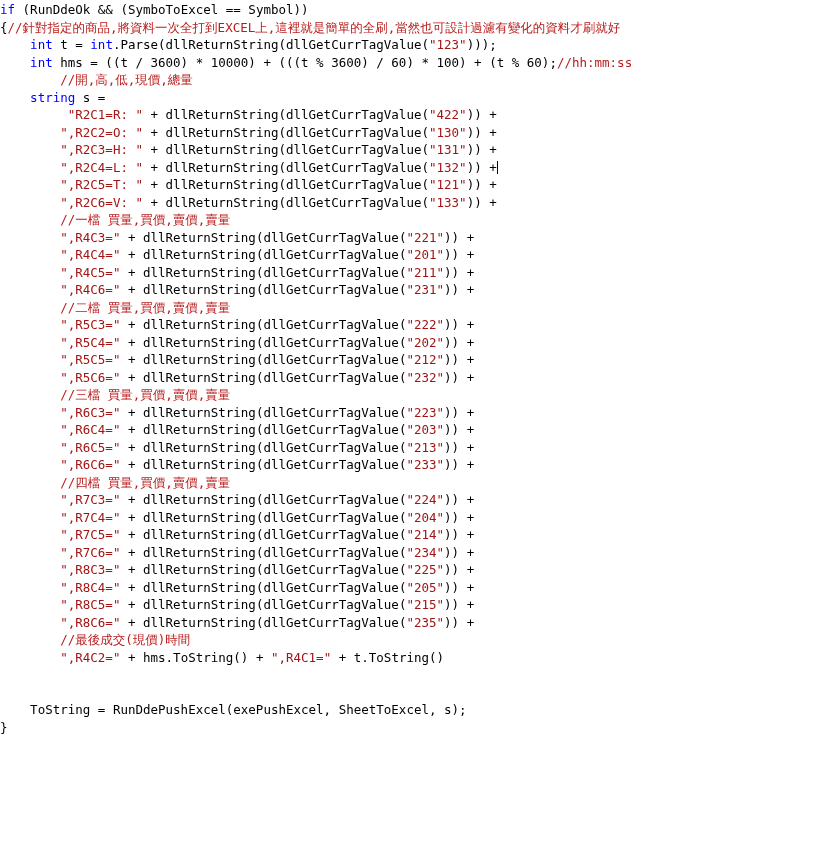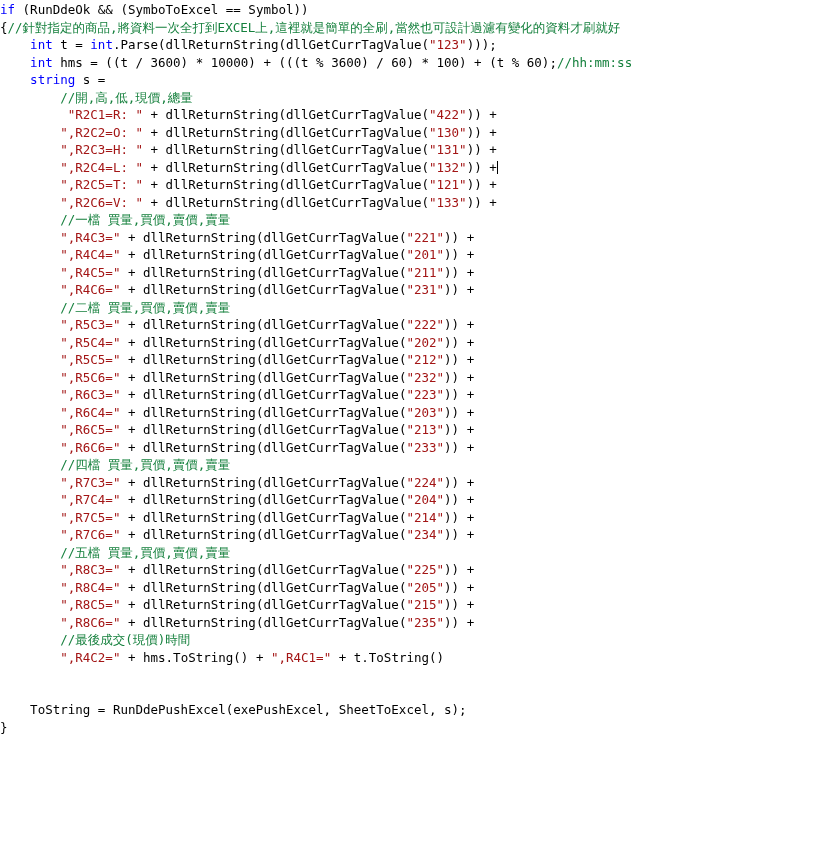--- a/index.html
+++ b/index.html
@@ -27,21 +27,21 @@
     line-height: 17.5px;
     font-size: 12.5px;
     white-space: pre;
     font-family: "DejaVu Sans Mono", "Liberation Mono", monospace;
     color: #000000;
     letter-spacing: 0px;
   }
   .code-line:first-child { padding-top: 1px; }
   .tok-plain    { color: #000000; }
   .tok-keyword  { color: #0000ff; }
-  .tok-comment  { color: #15803d; }
+  .tok-comment  { color: #b91c1c; }
   .tok-string   { color: #a31515; }
 
   
   .squiggle {
     position: relative;
     display: inline-block;
   }
   .squiggle::after {
     content: "";
     position: absolute;
@@ -69,48 +69,48 @@
 </style>
 </head>
 <body>
 
 <div id="editor">
   <div id="code-root">
       <div class="code-line"><span class="tok-keyword">if</span><span class="tok-plain"> (RunDdeOk &amp;&amp; (SymboToExcel == Symbol))</span></div>
       <div class="code-line"><span class="tok-plain">{</span><span class="tok-comment">//針對指定的商品,將資料一次全打到EXCEL上,這裡就是簡單的全刷,當然也可設計過濾有變化的資料才刷就好</span></div>
       <div class="code-line"><span class="tok-plain">    </span><span class="tok-keyword">int</span><span class="tok-plain"> t = </span><span class="tok-keyword">int</span><span class="tok-plain">.Parse(dllReturnString(dllGetCurrTagValue(</span><span class="tok-string">"123"</span><span class="tok-plain">)));</span></div>
       <div class="code-line"><span class="tok-plain">    </span><span class="tok-keyword">int</span><span class="tok-plain"> hms = ((t / 3600) * 10000) + (((t % 3600) / 60) * 100) + (t % 60);</span><span class="tok-comment">//hh:mm:ss</span></div>
+      <div class="code-line"><span class="tok-plain">        </span><span class="tok-comment">//開,高,低,現價,總量</span></div>
       <div class="code-line"><span class="tok-plain">    </span><span class="tok-keyword">string</span><span class="tok-plain"> s =</span></div>
-      <div class="code-line"><span class="tok-plain">        </span><span class="tok-comment">//開,高,低,現價,總量</span></div>
       <div class="code-line"><span class="tok-plain">         </span><span class="tok-string">"R2C1=R: "</span><span class="tok-plain"> + dllReturnString(dllGetCurrTagValue(</span><span class="tok-string">"422"</span><span class="tok-plain">)) +</span></div>
       <div class="code-line"><span class="tok-plain">        </span><span class="tok-string">",R2C2=O: "</span><span class="tok-plain"> + dllReturnString(dllGetCurrTagValue(</span><span class="tok-string">"130"</span><span class="tok-plain">)) +</span></div>
       <div class="code-line"><span class="tok-plain">        </span><span class="tok-string">",R2C3=H: "</span><span class="tok-plain"> + dllReturnString(dllGetCurrTagValue(</span><span class="tok-string">"131"</span><span class="tok-plain">)) +</span></div>
       <div class="code-line"><span class="tok-plain">        </span><span class="tok-string">",R2C4=L: "</span><span class="tok-plain"> + dllReturnString(dllGetCurrTagValue(</span><span class="tok-string">"132"</span><span class="tok-plain">)) +</span><span class="caret"></span></div>
       <div class="code-line"><span class="tok-plain">        </span><span class="tok-string">",R2C5=T: "</span><span class="tok-plain"> + dllReturnString(dllGetCurrTagValue(</span><span class="tok-string">"121"</span><span class="tok-plain">)) +</span></div>
       <div class="code-line"><span class="tok-plain">        </span><span class="tok-string">",R2C6=V: "</span><span class="tok-plain"> + dllReturnString(dllGetCurrTagValue(</span><span class="tok-string">"133"</span><span class="tok-plain">)) +</span></div>
       <div class="code-line"><span class="tok-plain">        </span><span class="tok-comment">//一檔 買量,買價,賣價,賣量</span></div>
       <div class="code-line"><span class="tok-plain">        </span><span class="tok-string">",R4C3="</span><span class="tok-plain"> + dllReturnString(dllGetCurrTagValue(</span><span class="tok-string">"221"</span><span class="tok-plain">)) +</span></div>
       <div class="code-line"><span class="tok-plain">        </span><span class="tok-string">",R4C4="</span><span class="tok-plain"> + dllReturnString(dllGetCurrTagValue(</span><span class="tok-string">"201"</span><span class="tok-plain">)) +</span></div>
       <div class="code-line"><span class="tok-plain">        </span><span class="tok-string">",R4C5="</span><span class="tok-plain"> + dllReturnString(dllGetCurrTagValue(</span><span class="tok-string">"211"</span><span class="tok-plain">)) +</span></div>
       <div class="code-line"><span class="tok-plain">        </span><span class="tok-string">",R4C6="</span><span class="tok-plain"> + dllReturnString(dllGetCurrTagValue(</span><span class="tok-string">"231"</span><span class="tok-plain">)) +</span></div>
       <div class="code-line"><span class="tok-plain">        </span><span class="tok-comment">//二檔 買量,買價,賣價,賣量</span></div>
       <div class="code-line"><span class="tok-plain">        </span><span class="tok-string">",R5C3="</span><span class="tok-plain"> + dllReturnString(dllGetCurrTagValue(</span><span class="tok-string">"222"</span><span class="tok-plain">)) +</span></div>
       <div class="code-line"><span class="tok-plain">        </span><span class="tok-string">",R5C4="</span><span class="tok-plain"> + dllReturnString(dllGetCurrTagValue(</span><span class="tok-string">"202"</span><span class="tok-plain">)) +</span></div>
       <div class="code-line"><span class="tok-plain">        </span><span class="tok-string">",R5C5="</span><span class="tok-plain"> + dllReturnString(dllGetCurrTagValue(</span><span class="tok-string">"212"</span><span class="tok-plain">)) +</span></div>
       <div class="code-line"><span class="tok-plain">        </span><span class="tok-string">",R5C6="</span><span class="tok-plain"> + dllReturnString(dllGetCurrTagValue(</span><span class="tok-string">"232"</span><span class="tok-plain">)) +</span></div>
+      <div class="code-line"><span class="tok-plain">        </span><span class="tok-comment">//三檔 買量,買價,賣價,賣量</span></div>
       <div class="code-line"><span class="tok-plain">        </span><span class="tok-string">",R6C3="</span><span class="tok-plain"> + dllReturnString(dllGetCurrTagValue(</span><span class="tok-string">"223"</span><span class="tok-plain">)) +</span></div>
       <div class="code-line"><span class="tok-plain">        </span><span class="tok-string">",R6C4="</span><span class="tok-plain"> + dllReturnString(dllGetCurrTagValue(</span><span class="tok-string">"203"</span><span class="tok-plain">)) +</span></div>
       <div class="code-line"><span class="tok-plain">        </span><span class="tok-string">",R6C5="</span><span class="tok-plain"> + dllReturnString(dllGetCurrTagValue(</span><span class="tok-string">"213"</span><span class="tok-plain">)) +</span></div>
       <div class="code-line"><span class="tok-plain">        </span><span class="tok-string">",R6C6="</span><span class="tok-plain"> + dllReturnString(dllGetCurrTagValue(</span><span class="tok-string">"233"</span><span class="tok-plain">)) +</span></div>
       <div class="code-line"><span class="tok-plain">        </span><span class="tok-comment">//四檔 買量,買價,賣價,賣量</span></div>
       <div class="code-line"><span class="tok-plain">        </span><span class="tok-string">",R7C3="</span><span class="tok-plain"> + dllReturnString(dllGetCurrTagValue(</span><span class="tok-string">"224"</span><span class="tok-plain">)) +</span></div>
       <div class="code-line"><span class="tok-plain">        </span><span class="tok-string">",R7C4="</span><span class="tok-plain"> + dllReturnString(dllGetCurrTagValue(</span><span class="tok-string">"204"</span><span class="tok-plain">)) +</span></div>
       <div class="code-line"><span class="tok-plain">        </span><span class="tok-string">",R7C5="</span><span class="tok-plain"> + dllReturnString(dllGetCurrTagValue(</span><span class="tok-string">"214"</span><span class="tok-plain">)) +</span></div>
       <div class="code-line"><span class="tok-plain">        </span><span class="tok-string">",R7C6="</span><span class="tok-plain"> + dllReturnString(dllGetCurrTagValue(</span><span class="tok-string">"234"</span><span class="tok-plain">)) +</span></div>
-      <div class="code-line"><span class="tok-plain">        </span><span class="tok-comment">//五檔 買量,買價,賣價,賣量</span></div>
       <div class="code-line"><span class="tok-plain">        </span><span class="tok-string">",R8C3="</span><span class="tok-plain"> + dllReturnString(dllGetCurrTagValue(</span><span class="tok-string">"225"</span><span class="tok-plain">)) +</span></div>
       <div class="code-line"><span class="tok-plain">        </span><span class="tok-string">",R8C4="</span><span class="tok-plain"> + dllReturnString(dllGetCurrTagValue(</span><span class="tok-string">"205"</span><span class="tok-plain">)) +</span></div>
       <div class="code-line"><span class="tok-plain">        </span><span class="tok-string">",R8C5="</span><span class="tok-plain"> + dllReturnString(dllGetCurrTagValue(</span><span class="tok-string">"215"</span><span class="tok-plain">)) +</span></div>
       <div class="code-line"><span class="tok-plain">        </span><span class="tok-string">",R8C6="</span><span class="tok-plain"> + dllReturnString(dllGetCurrTagValue(</span><span class="tok-string">"235"</span><span class="tok-plain">)) +</span></div>
       <div class="code-line"><span class="tok-plain">        </span><span class="tok-comment">//最後成交(現價)時間</span></div>
       <div class="code-line"><span class="tok-plain">        </span><span class="tok-string">",R4C2="</span><span class="tok-plain"> + hms.ToString() + </span><span class="tok-string">",R4C1="</span><span class="tok-plain"> + t.ToString()</span></div>
       <div class="code-line"><span class="tok-plain">     </span></div>
       <div class="code-line"><span class="tok-plain"></span></div>
       <div class="code-line"><span class="tok-plain">    ToString = RunDdePushExcel(exePushExcel, SheetToExcel, s);</span></div>
       <div class="code-line"><span class="tok-plain">}</span></div>

